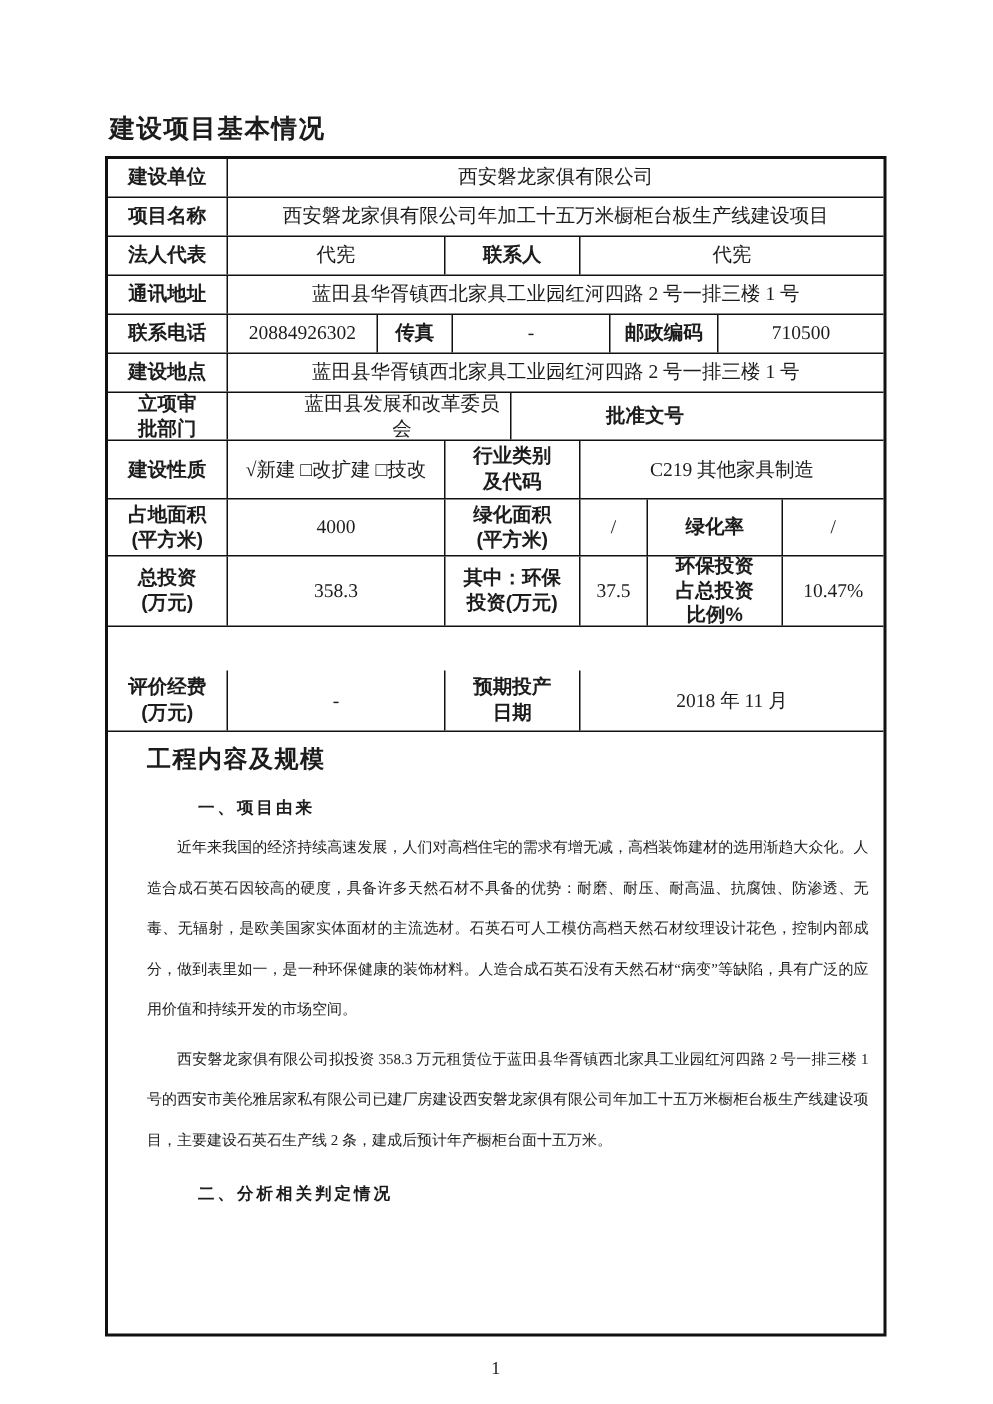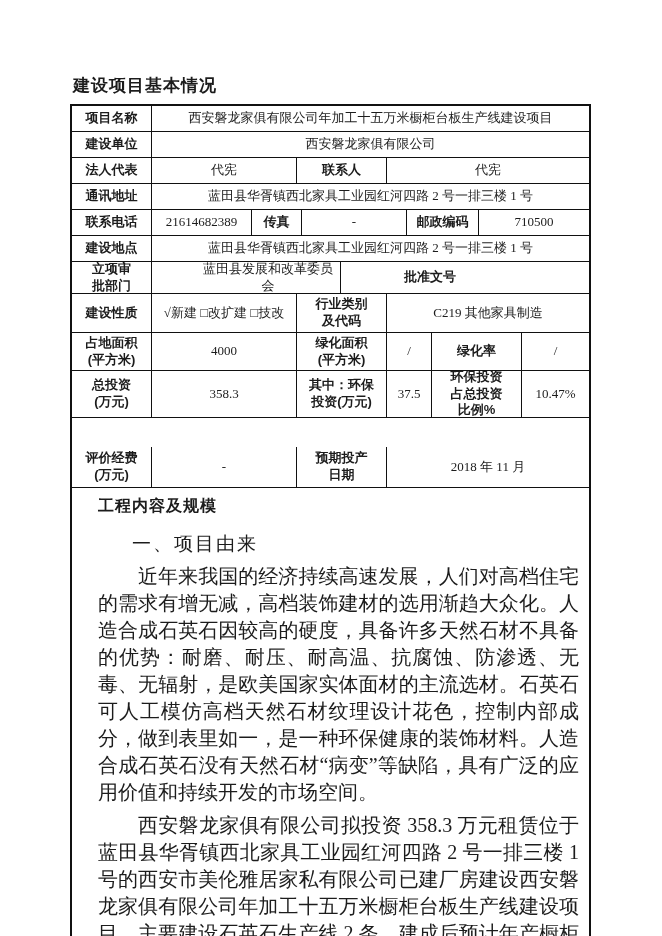--- a/index.html
+++ b/index.html
@@ -66,28 +66,28 @@
     min-height: 402px;
     padding: 8px 10px 10px 26px;
   }
   .sec-title {
     font-size: 16px;
     font-weight: bold;
     font-family: "Liberation Sans", "DejaVu Sans", sans-serif;
     letter-spacing: 1px;
   }
   .sub-heading {
-    font-size: 19px;
-    font-weight: normal;
+    font-size: 11px;
+    font-weight: bold;
     font-family: "Liberation Sans", "DejaVu Sans", sans-serif;
     margin: 14px 0 4px 34px;
     letter-spacing: 2px;
   }
   .section p {
-    font-size: 20px;
+    font-size: 10px;
     line-height: 27px;
     text-align: justify;
     text-indent: 2em;
     margin-top: 6px;
   }
   .page-num {
     margin-top: 14px;
     text-align: center;
     font-size: 12px;
   }
@@ -95,44 +95,44 @@
 </head>
 <body>
 
 <div class="doc">
 
   <h1 class="page-title">建设项目基本情况</h1>
 
   <div class="tbl">
 
     <div class="row h26">
+      <div class="cell label w80">建设单位</div>
+      <div class="cell value grow">西安磐龙家俱有限公司</div>
+    </div>
+
+    <div class="row h26">
       <div class="cell label w80">项目名称</div>
       <div class="cell value grow">西安磐龙家俱有限公司年加工十五万米橱柜台板生产线建设项目</div>
-    </div>
-
-    <div class="row h26">
-      <div class="cell label w80">建设单位</div>
-      <div class="cell value grow">西安磐龙家俱有限公司</div>
     </div>
 
     <div class="row h26">
       <div class="cell label w80">法人代表</div>
       <div class="cell value w145">代宪</div>
       <div class="cell label w90">联系人</div>
       <div class="cell value grow">代宪</div>
     </div>
 
     <div class="row h26">
       <div class="cell label w80">通讯地址</div>
       <div class="cell value grow">蓝田县华胥镇西北家具工业园红河四路 2 号一排三楼 1 号</div>
     </div>
 
     <div class="row h26">
       <div class="cell label w80">联系电话</div>
-      <div class="cell value w100">21614682389</div>
+      <div class="cell value w100">20884926302</div>
       <div class="cell label w50">传真</div>
       <div class="cell value w105">-</div>
       <div class="cell label w72">邮政编码</div>
       <div class="cell value grow">710500</div>
     </div>
 
     <div class="row h26">
       <div class="cell label w80">建设地点</div>
       <div class="cell value grow">蓝田县华胥镇西北家具工业园红河四路 2 号一排三楼 1 号</div>
     </div>

